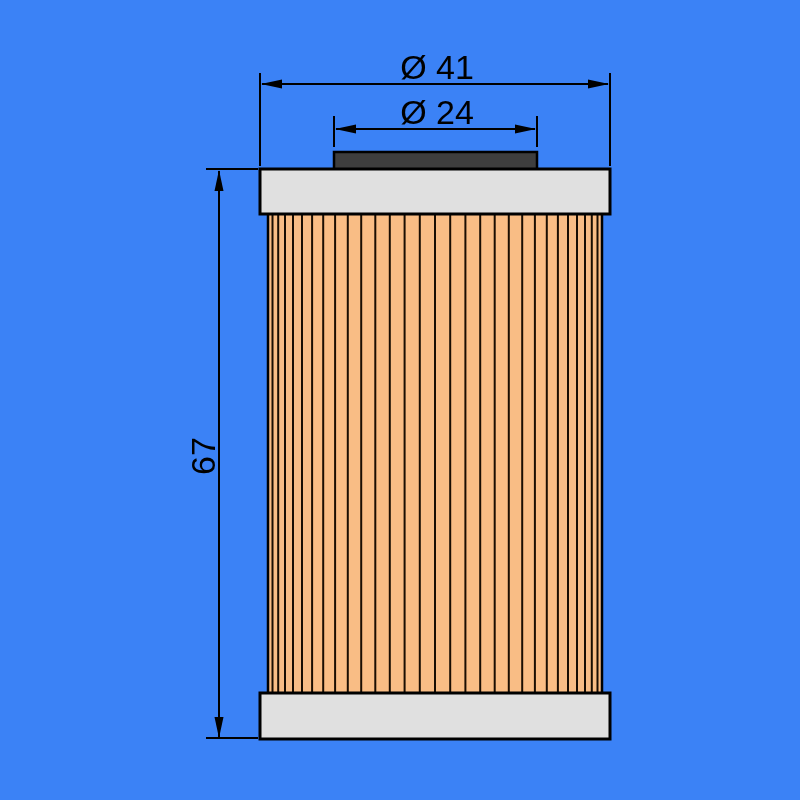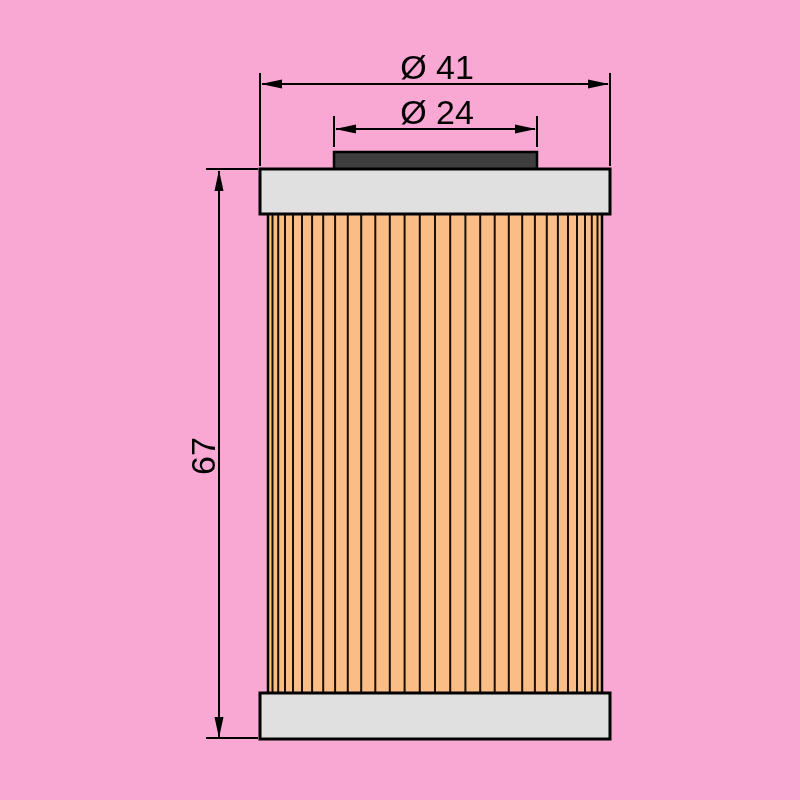--- a/index.html
+++ b/index.html
@@ -5,21 +5,21 @@
   html, body {
     margin: 0;
     padding: 0;
     background: #ffffff;
     font-family: "Liberation Sans", sans-serif;
   }
   .canvas {
     position: relative;
     width: 800px;
     height: 800px;
-    background: #f9a8d4;
+    background: #3b82f6;
     overflow: hidden;
   }
   svg { display: block; }
   .dim-text {
     font-family: "Liberation Sans", sans-serif;
     font-size: 34px;
     fill: #000000;
   }
 </style>
 </head>

